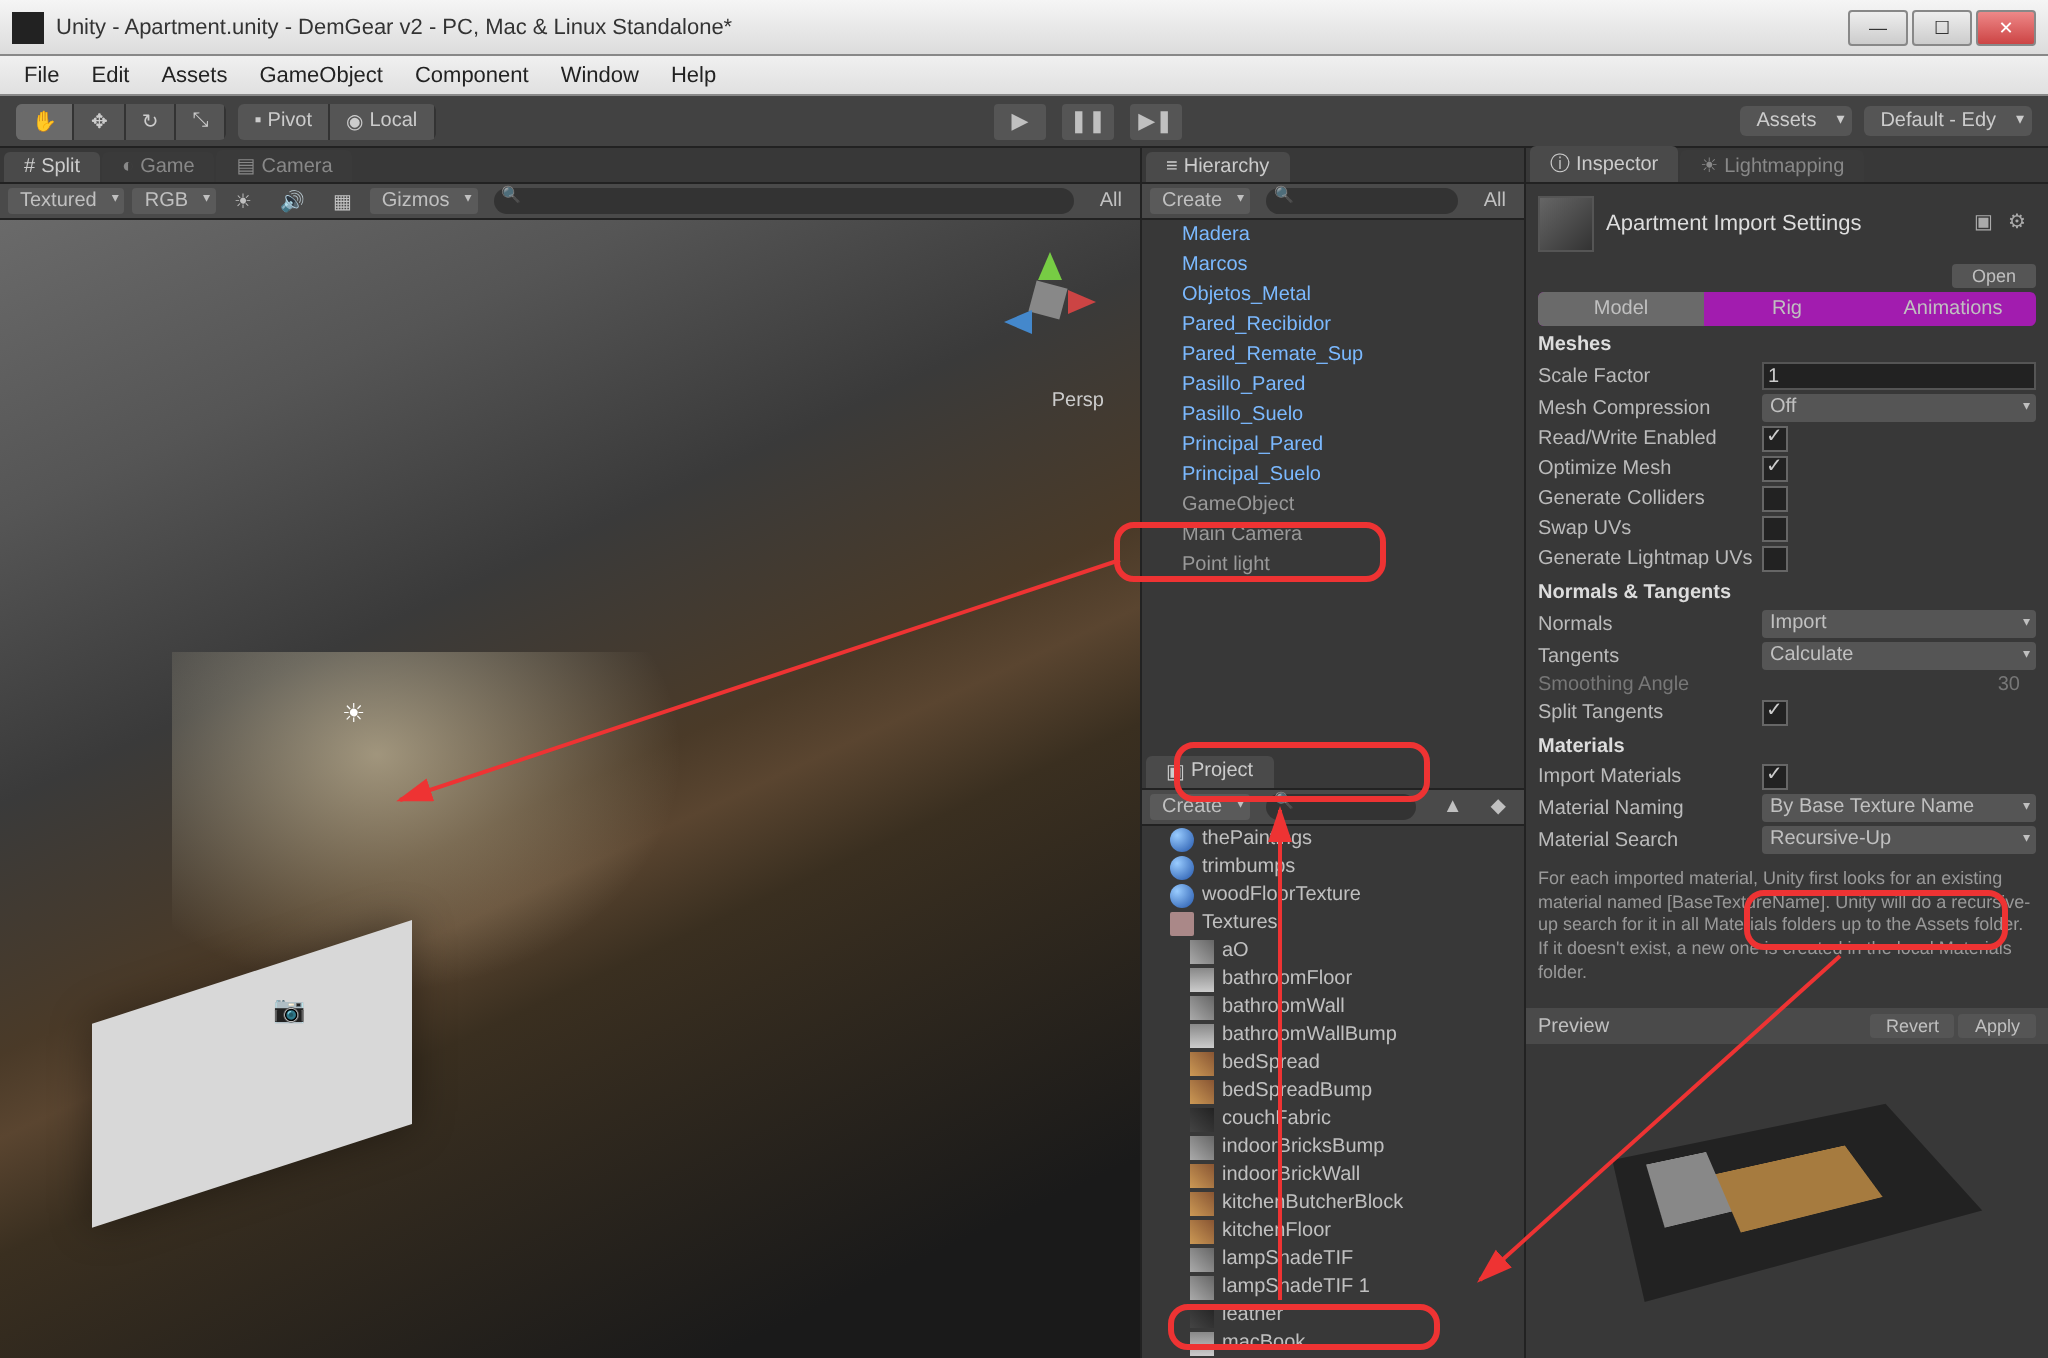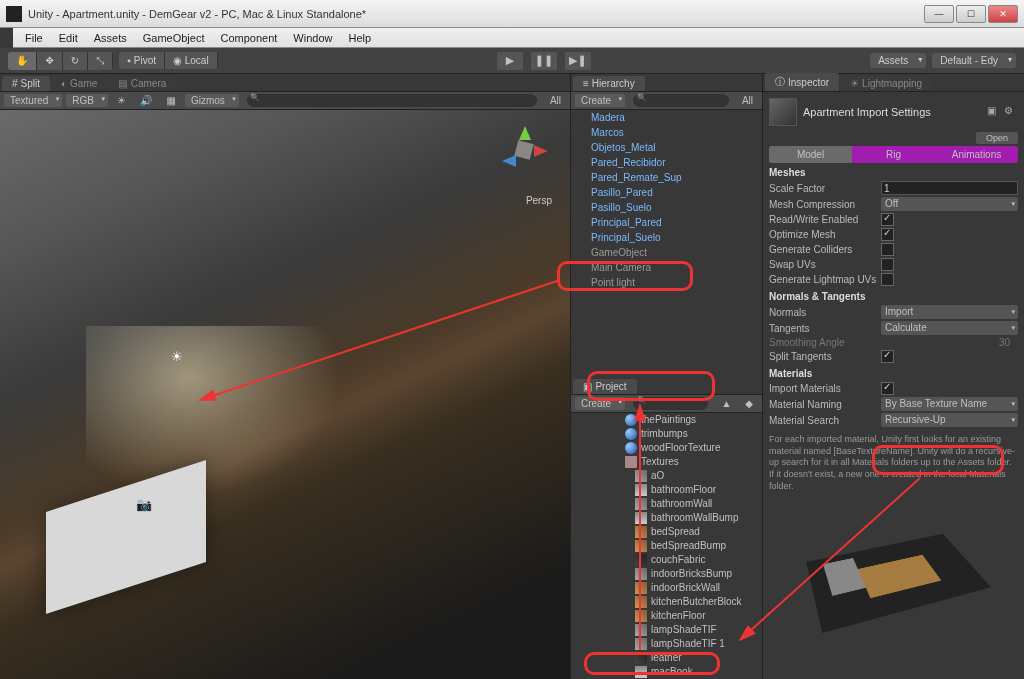--- a/index.html
+++ b/index.html
@@ -6,21 +6,21 @@
 body { background: #383838; color: #c0c0c0; font-size: 11px; width: 1024px; height: 679px; overflow: hidden; position: relative; }
 
 
 .titlebar { height: 28px; background: linear-gradient(#f5f5f5, #dcdcdc); display: flex; align-items: center; padding: 0 6px; border-bottom: 1px solid #888; }
 .titlebar .icon-unity { width: 16px; height: 16px; background: #222; margin-right: 6px; }
 .titlebar .title { color: #333; flex: 1; }
 .titlebar .winbtns { display: flex; gap: 2px; }
 .titlebar .winbtn { width: 30px; height: 18px; background: linear-gradient(#eee,#ccc); border: 1px solid #888; border-radius: 2px; display: flex; align-items: center; justify-content: center; color: #333; font-size: 9px; cursor: pointer; }
 .titlebar .winbtn.close { background: linear-gradient(#e88,#c44); color: #fff; }
 
-.menubar { height: 20px; background: linear-gradient(#f0f0f0,#e0e0e0); display: flex; align-items: center; padding: 0 4px; border-bottom: 1px solid #888; margin-left: 13px; }
+.menubar { height: 20px; background: linear-gradient(#f0f0f0,#e0e0e0); display: flex; align-items: center; padding: 0 4px; border-bottom: 1px solid #888; }
 .menubar span { color: #222; padding: 2px 8px; cursor: pointer; }
 
 .toolbar { height: 26px; background: #424242; display: flex; align-items: center; padding: 0 8px; gap: 6px; border-bottom: 1px solid #222; }
 .toolbar .tool-group { display: flex; background: #555; border-radius: 3px; overflow: hidden; }
 .toolbar .tool-btn { padding: 3px 8px; color: #ccc; cursor: pointer; border-right: 1px solid #333; display: flex; align-items: center; gap: 3px; font-size: 10px; }
 .toolbar .tool-btn.active { background: #6a6a6a; }
 .toolbar .spacer { flex: 1; }
 .toolbar .playbtn { width: 26px; height: 18px; background: #555; border-radius: 2px; margin: 0 1px; display: flex; align-items: center; justify-content: center; cursor: pointer; }
 .toolbar .dropdown { background: #555; padding: 2px 18px 2px 8px; border-radius: 3px; color: #ccc; position: relative; cursor: pointer; font-size: 10px; }
 .toolbar .dropdown::after { content: '▾'; position: absolute; right: 4px; font-size: 8px; }
@@ -52,21 +52,21 @@
 .gizmo .cone { position: absolute; width: 0; height: 0; border: 6px solid transparent; }
 .gizmo .cone.y { border-bottom: 14px solid #7c4; left: 25px; top: 0; }
 .gizmo .cone.x { border-left: 14px solid #c44; right: 0; top: 25px; border-bottom: 6px solid transparent; }
 .gizmo .cone.z { border-right: 14px solid #48c; left: 2px; top: 35px; border-bottom: 6px solid transparent; }
 .persp-label { position: absolute; right: 18px; top: 85px; color: #ccc; font-size: 10px; }
 
 .panel-body { flex: 1; background: #383838; overflow-y: auto; font-size: 10px; }
 .list-item { padding: 2px 4px 2px 20px; color: #7bb9ff; cursor: pointer; white-space: nowrap; }
 .list-item.gray { color: #999; }
 
-.proj-item { padding: 1px 4px 1px 14px; display: flex; align-items: center; gap: 4px; cursor: pointer; white-space: nowrap; color: #c0c0c0; margin-left: 40px; }
+.proj-item { padding: 1px 4px 1px 14px; display: flex; align-items: center; gap: 4px; cursor: pointer; white-space: nowrap; color: #c0c0c0; }
 .proj-item.lvl1 { padding-left: 24px; }
 .proj-item .ico { width: 12px; height: 12px; flex-shrink: 0; }
 .ico-sphere { background: radial-gradient(circle at 30% 30%, #9cf, #25a); border-radius: 50%; }
 .ico-folder { background: #a88; border-radius: 1px; }
 .ico-tex { background: linear-gradient(45deg,#aaa,#666); }
 .ico-tex3 { background: linear-gradient(45deg,#c95,#853); }
 .ico-tex4 { background: linear-gradient(0deg,#ccc,#888); }
 .ico-tex5 { background: linear-gradient(45deg,#444,#222); }
 
 .inspector-body { background: #383838; flex: 1; overflow-y: auto; font-size: 10px; padding: 2px 0; }
@@ -332,20 +332,27 @@
           <div class="val">
             <div class="drop">Recursive-Up</div>
           </div>
         </div>
 
       <div class="info-text">For each imported material, Unity first looks for an existing material named [BaseTextureName].
 Unity will do a recursive-up search for it in all Materials folders up to the Assets folder.
 If it doesn't exist, a new one is created in the local Materials folder.</div>
 
       <div class="preview-sect">
+        <div class="preview-header">
+          <span>Preview</span>
+          <div class="btns">
+            <div class="btn">Revert</div>
+            <div class="btn">Apply</div>
+          </div>
+        </div>
         <div class="preview-body">
           <div class="preview-3d">
             <div class="wall"></div>
               <div class="floor"></div>
           </div>
         </div>
       </div>
     </div>
   </div>
 </div>

